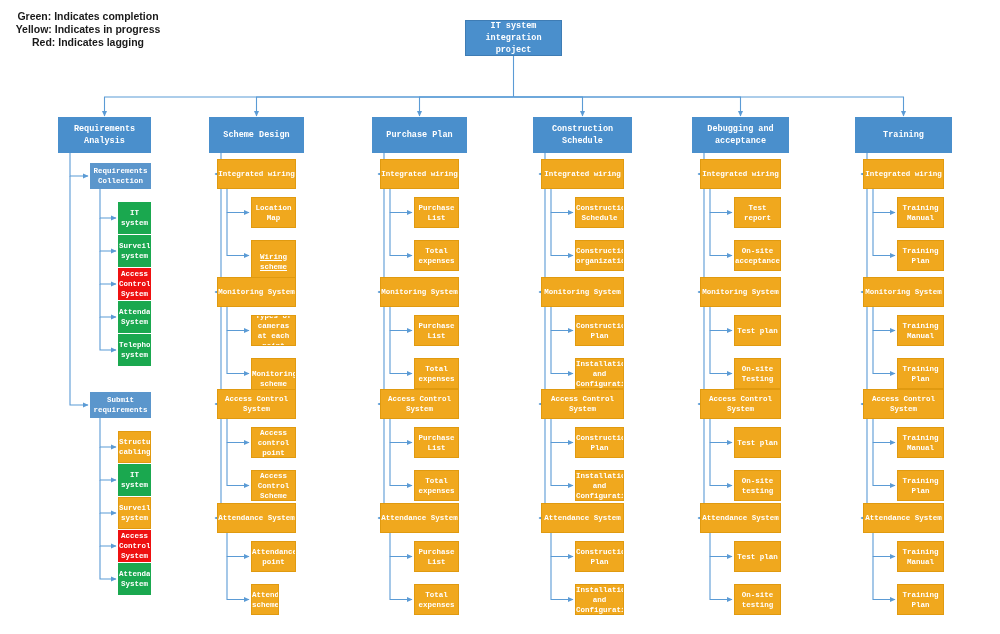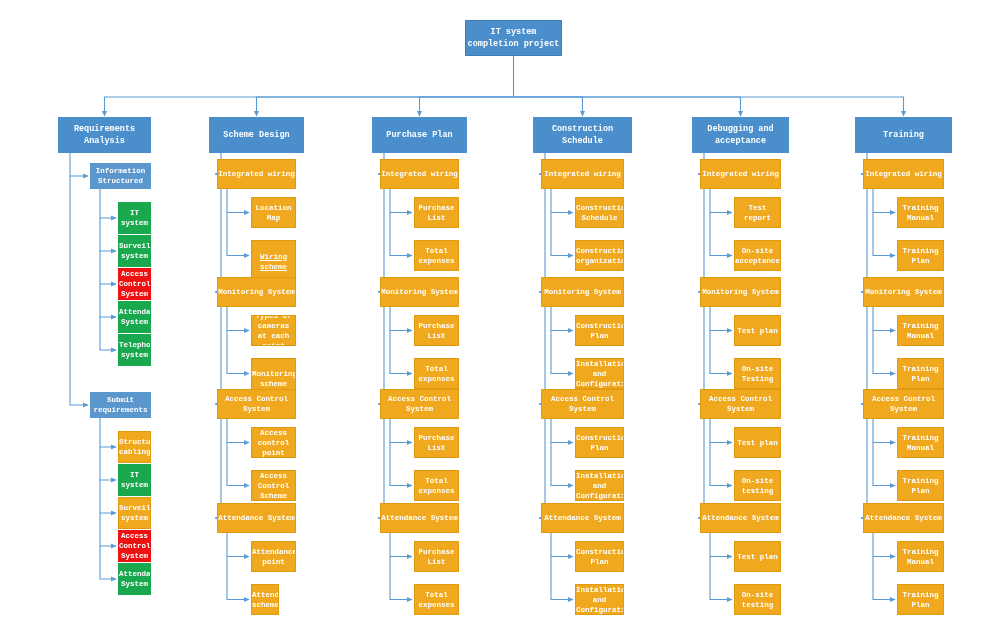--- a/index.html
+++ b/index.html
@@ -82,20 +82,23 @@
     background:#ee1111;border:1px solid #ee1111;
     font-size:7.5px;font-family:"Liberation Mono",monospace;line-height:10px;
   }
   .clip{overflow:hidden;}
 </style>
 </head>
 <body>
 
 <div id="canvas">
 
+  <div class="legend">Green: Indicates completion
+Yellow: Indicates in progress
+Red: Indicates lagging</div>
 
   <svg id="links">
     <defs>
       <marker id="arr" markerWidth="6" markerHeight="6" refX="5" refY="3" orient="auto">
         <path d="M0,0.5 L5.5,3 L0,5.5 z" fill="#5b9bd5"></path>
       </marker>
     </defs>
     <g id="link-group" stroke="#5b9bd5" stroke-width="1.1" fill="none">
         <path d="M513.5,56 L513.5,97"></path>
         <path d="M513.5,97 L104.5,97 L104.5,116" marker-end="url(#arr)"></path>
@@ -174,27 +177,27 @@
         <path d="M873,419 L873,442.5 L895,442.5" marker-end="url(#arr)"></path>
         <path d="M873,442.5 L873,485.5 L895,485.5" marker-end="url(#arr)"></path>
         <path d="M867,404 L867,518 L861,518" marker-end="url(#arr)"></path>
         <path d="M873,533 L873,556.5 L895,556.5" marker-end="url(#arr)"></path>
         <path d="M873,556.5 L873,599.5 L895,599.5" marker-end="url(#arr)"></path>
       </g>
   </svg>
 
   <div id="nodes">
       <div class="node n-root" style="left: 465px; top: 20px; width: 97px; height: 36px;">
-        <span>IT system completion project</span>
+        <span>IT system integration project</span>
       </div>
       <div class="node n-blue" style="left: 58px; top: 117px; width: 93px; height: 36px;">
         <span>Requirements Analysis</span>
       </div>
       <div class="node n-blue2 clip" style="left: 90px; top: 163px; width: 61px; height: 26px;">
-        <span>Information Structured</span>
+        <span>Requirements Collection</span>
       </div>
       <div class="node n-green clip" style="left: 118px; top: 202px; width: 33px; height: 32px;">
         <span>IT system</span>
       </div>
       <div class="node n-green clip" style="left: 118px; top: 235px; width: 33px; height: 32px;">
         <span>Surveillance system</span>
       </div>
       <div class="node n-red clip" style="left: 118px; top: 268px; width: 33px; height: 32px;">
         <span>Access Control System</span>
       </div>

